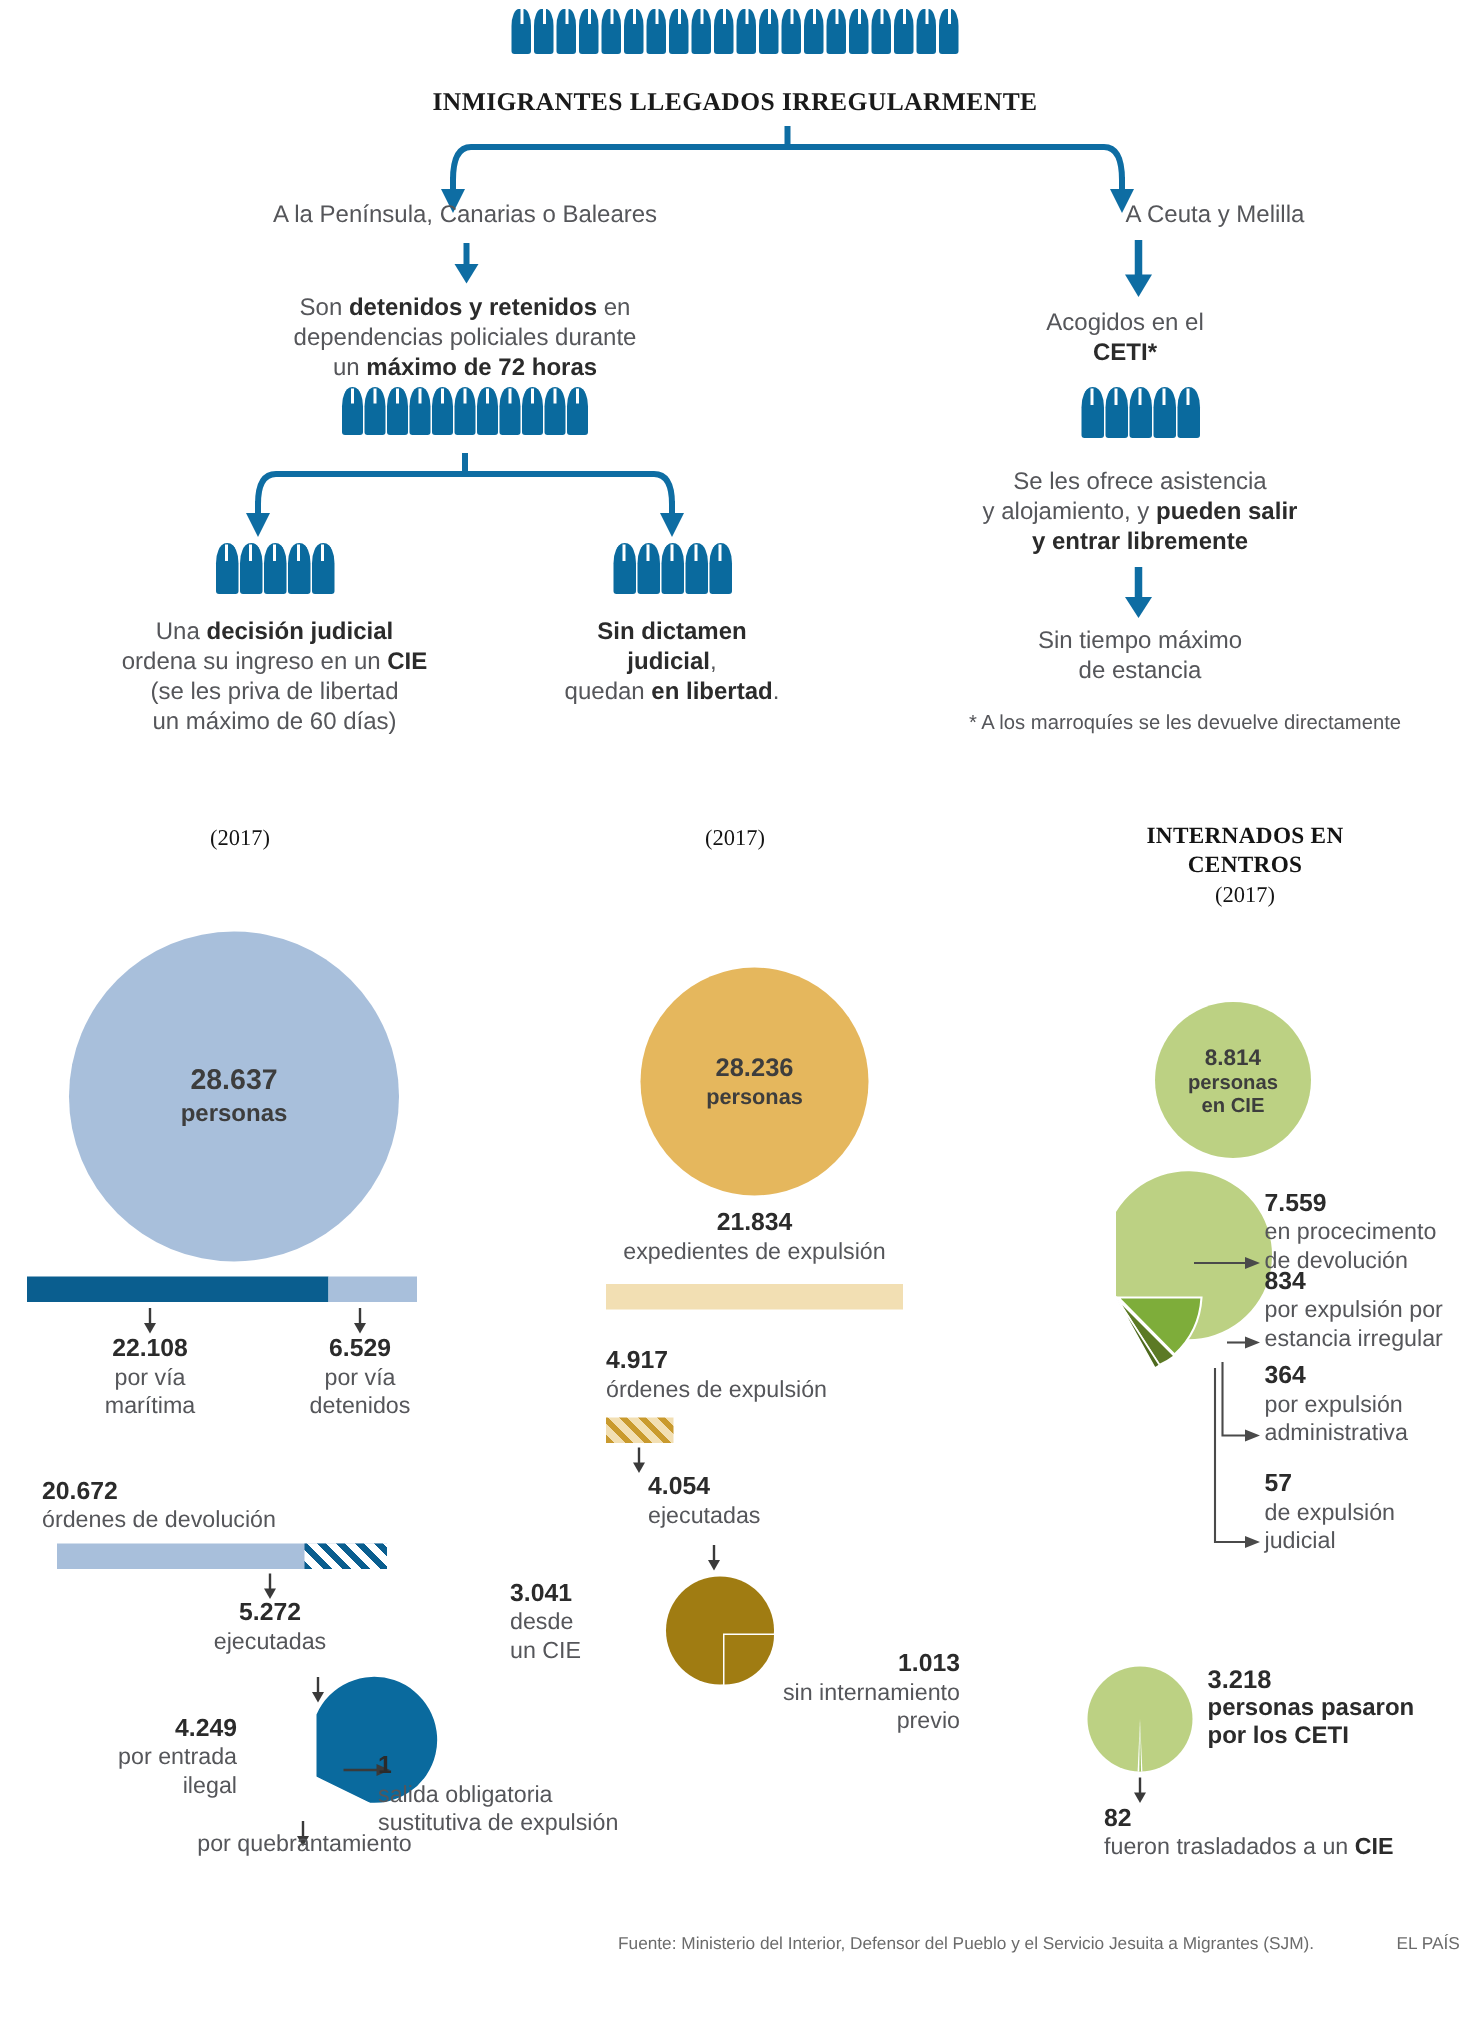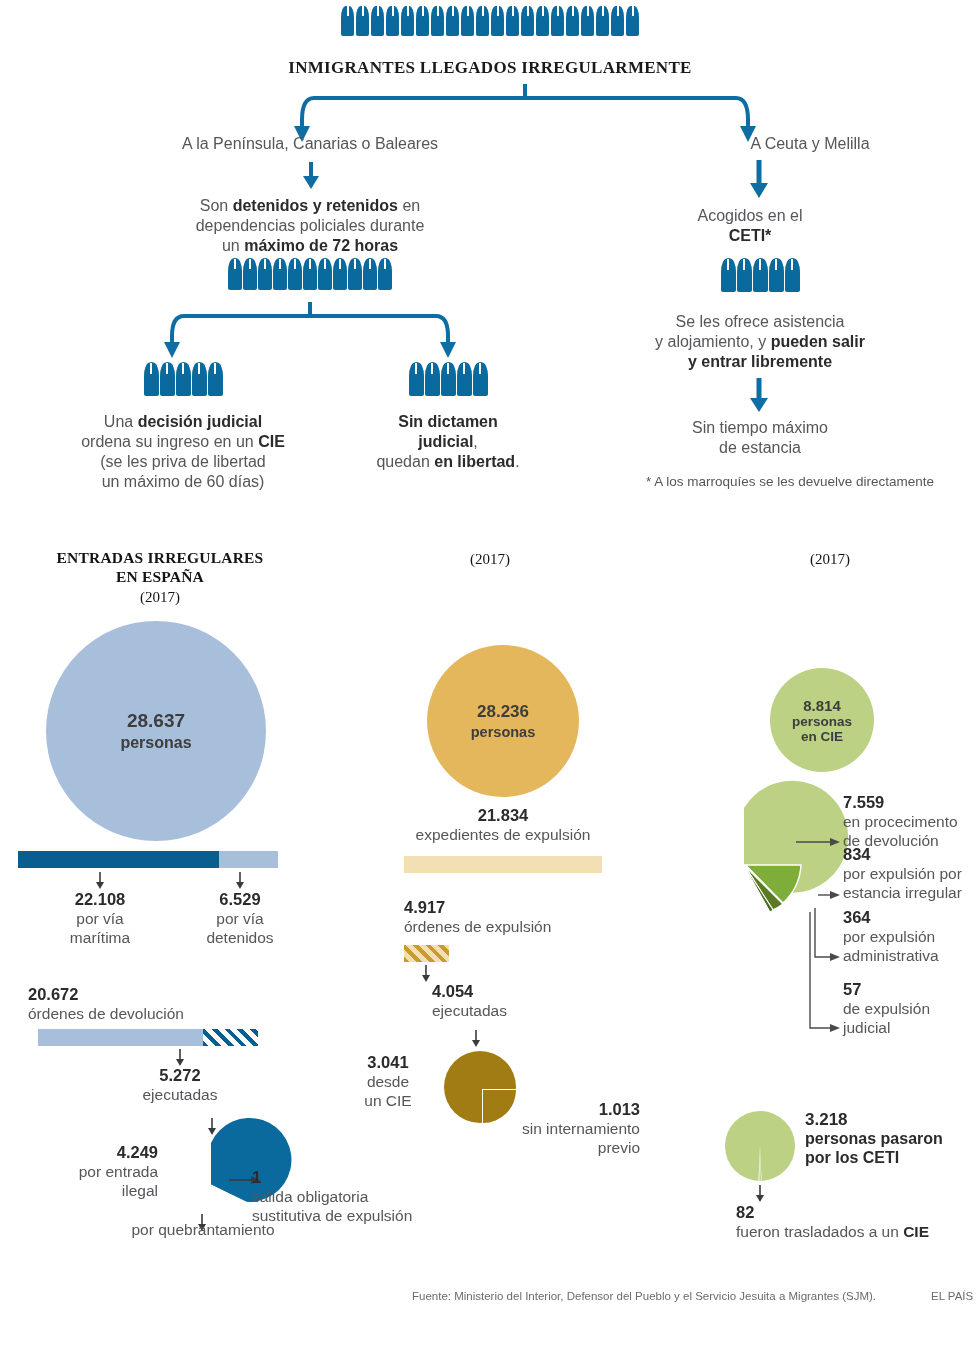--- a/index.html
+++ b/index.html
@@ -427,24 +427,20 @@
 </svg>
 
 <div class="abs flow-text" style="left:640px;top:418px;width:240px;">
   <span>Sin tiempo máximo</span><br>
   <span>de estancia</span>
 </div>
 
 <div class="abs note" style="left:600px;top:474px;width:380px;">* A los marroquíes se les devuelve directamente</div>
 
 <div class="abs" style="left:0;top:548px;width:320px;">
-  <div class="panel-title">
-    <span>ENTRADAS IRREGULARES</span><br>
-    <span>EN ESPAÑA</span>
-  </div>
   <div class="panel-year" style="margin-top:3px;">(2017)</div>
 </div>
 
 <div class="abs bubble" style="left:46px;top:621px;width:220px;height:220px;background:#a8bfdb;">
   <div style="font-size:19px;">28.637</div>
   <div style="font-size:16px;margin-top:2px;">personas</div>
 </div>
 
 <div class="abs" style="left:18px;top:851px;width:260px;height:17px;display:flex;">
   <div style="width:77.2%;background:#0a5e8f;"></div>
@@ -548,32 +544,36 @@
 <svg class="abs" style="left:470px;top:1030px;" width="12" height="18">
   <path d="M6,0 L6,11" stroke="#3a3a3a" stroke-width="1.6" fill="none"></path>
   <polygon points="2,10 10,10 6,17" fill="#3a3a3a"></polygon>
 </svg>
 
 <svg class="abs" style="left:441px;top:1048px;" width="78" height="78" viewBox="0 0 78 78">
   <circle cx="39" cy="39" r="36" fill="#a07c12"></circle>
   <path d="M41,41 L79,41 L79,79 L41,79 Z" fill="#ffffff"></path>
   <path d="M42,42 L75,42 A33,33 0 0,1 42,75 Z" fill="#a07c12"></path>
 </svg>
-<div class="abs stat" style="left:340px;top:1053px;width:96px;text-align:center;">
+<div class="abs stat" style="left:340px;top:1053px;width:96px;text-align:left;">
   <span class="n">3.041</span>
   <span class="t">desde</span><br>
   <span class="t">un CIE</span>
 </div>
 <div class="abs stat" style="left:500px;top:1100px;width:140px;text-align:right;">
   <span class="n">1.013</span>
   <span class="t">sin internamiento</span><br>
   <span class="t">previo</span>
 </div>
 
 <div class="abs" style="left:680px;top:548px;width:300px;">
+  <div class="panel-title">
+    <span>INTERNADOS EN</span><br>
+    <span>CENTROS</span>
+  </div>
   <div class="panel-year" style="margin-top:3px;">(2017)</div>
 </div>
 
 <div class="abs bubble" style="left:770px;top:668px;width:104px;height:104px;background:#bcd183;">
   <div style="font-size:15px;">8.814</div>
   <div style="font-size:13.5px;">personas</div>
   <div style="font-size:13.5px;">en CIE</div>
 </div>
 
 <svg class="abs" style="left:685px;top:805px;" width="118" height="118" viewBox="0 0 118 118">

